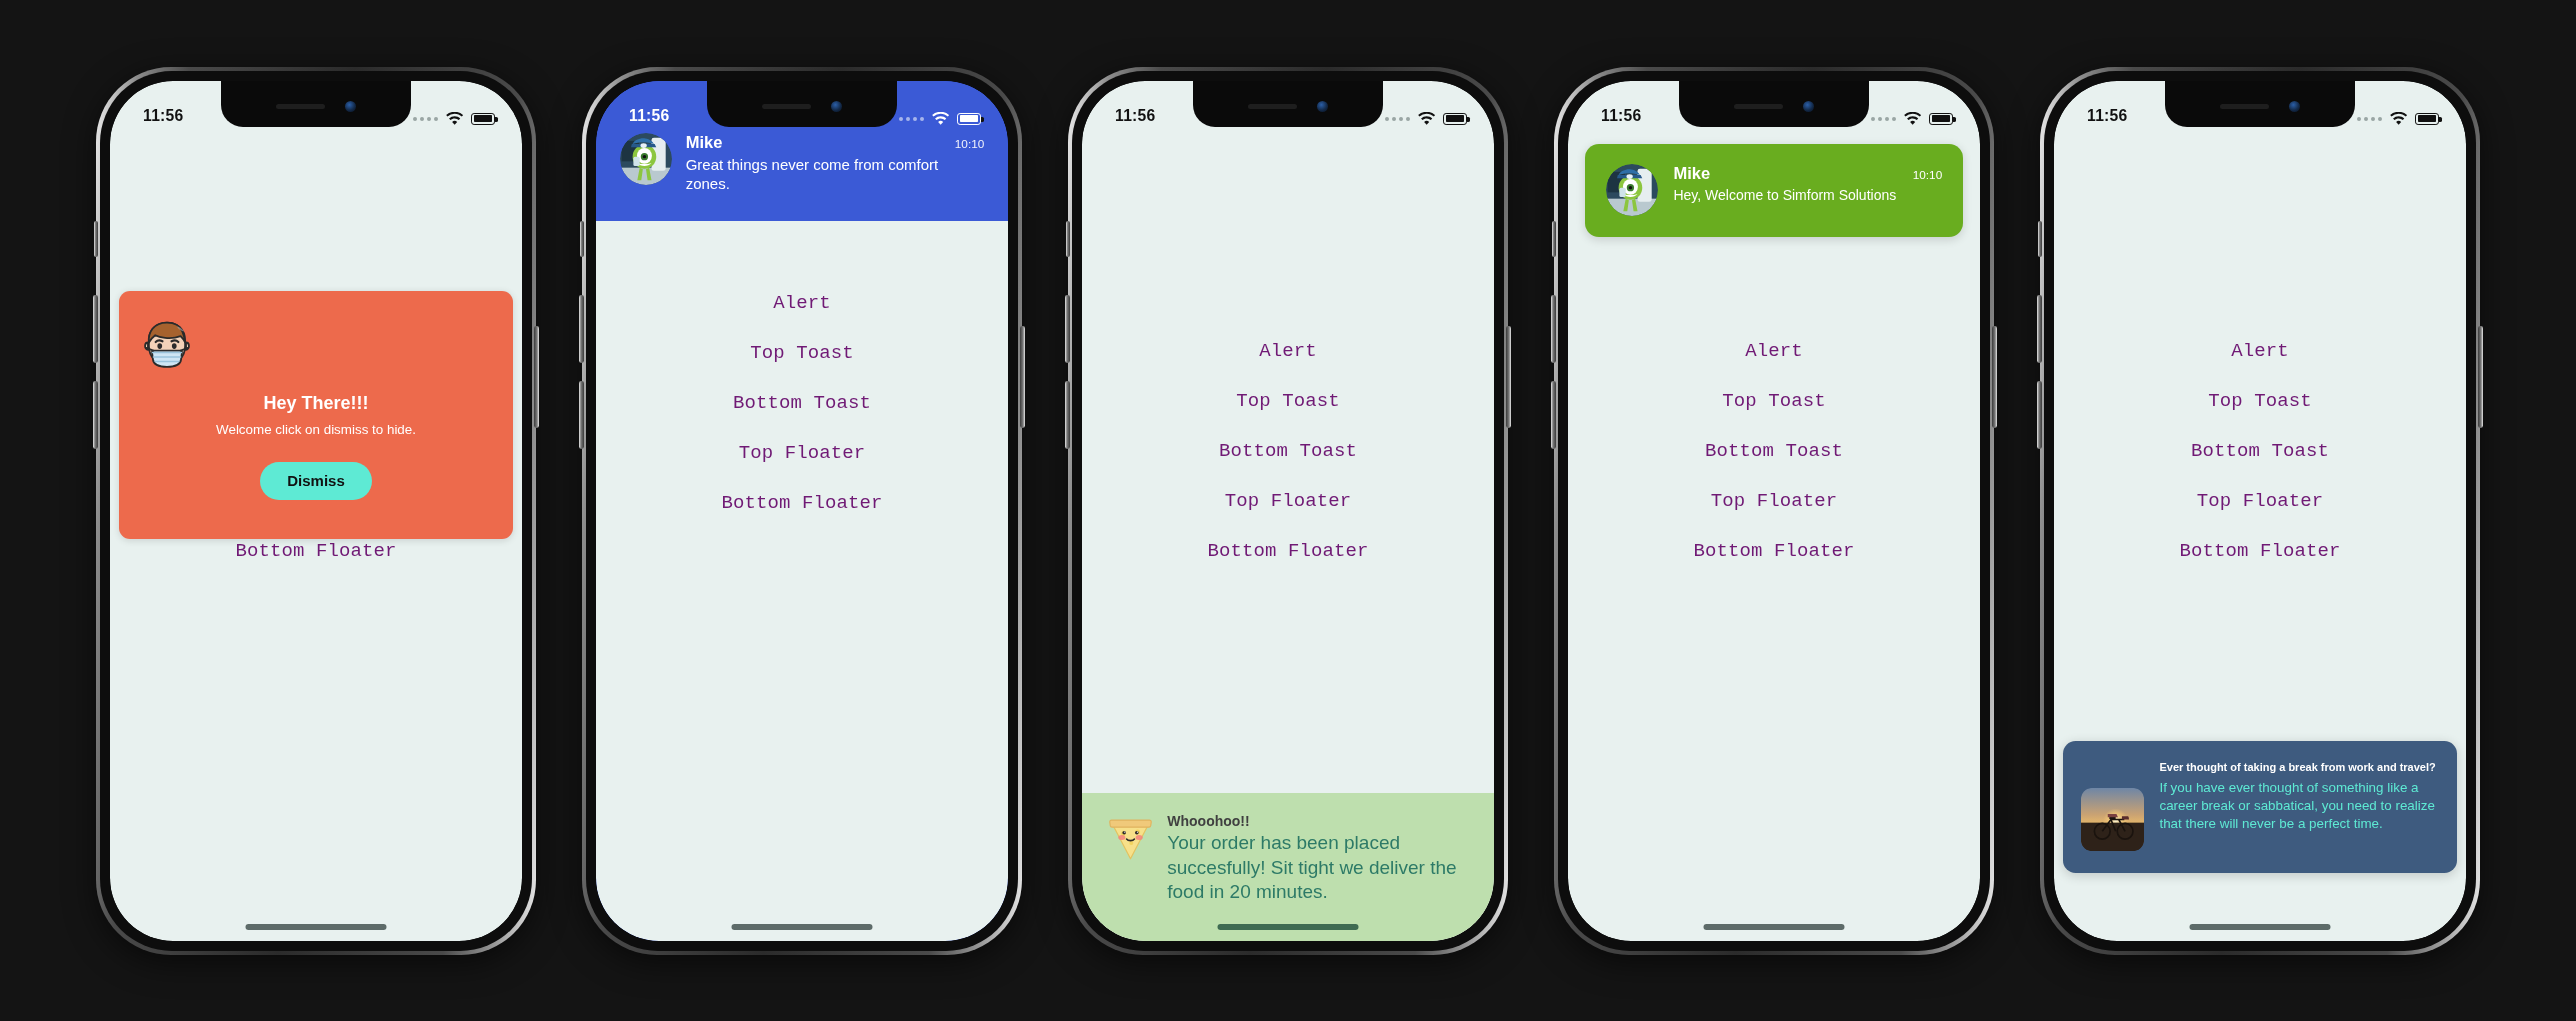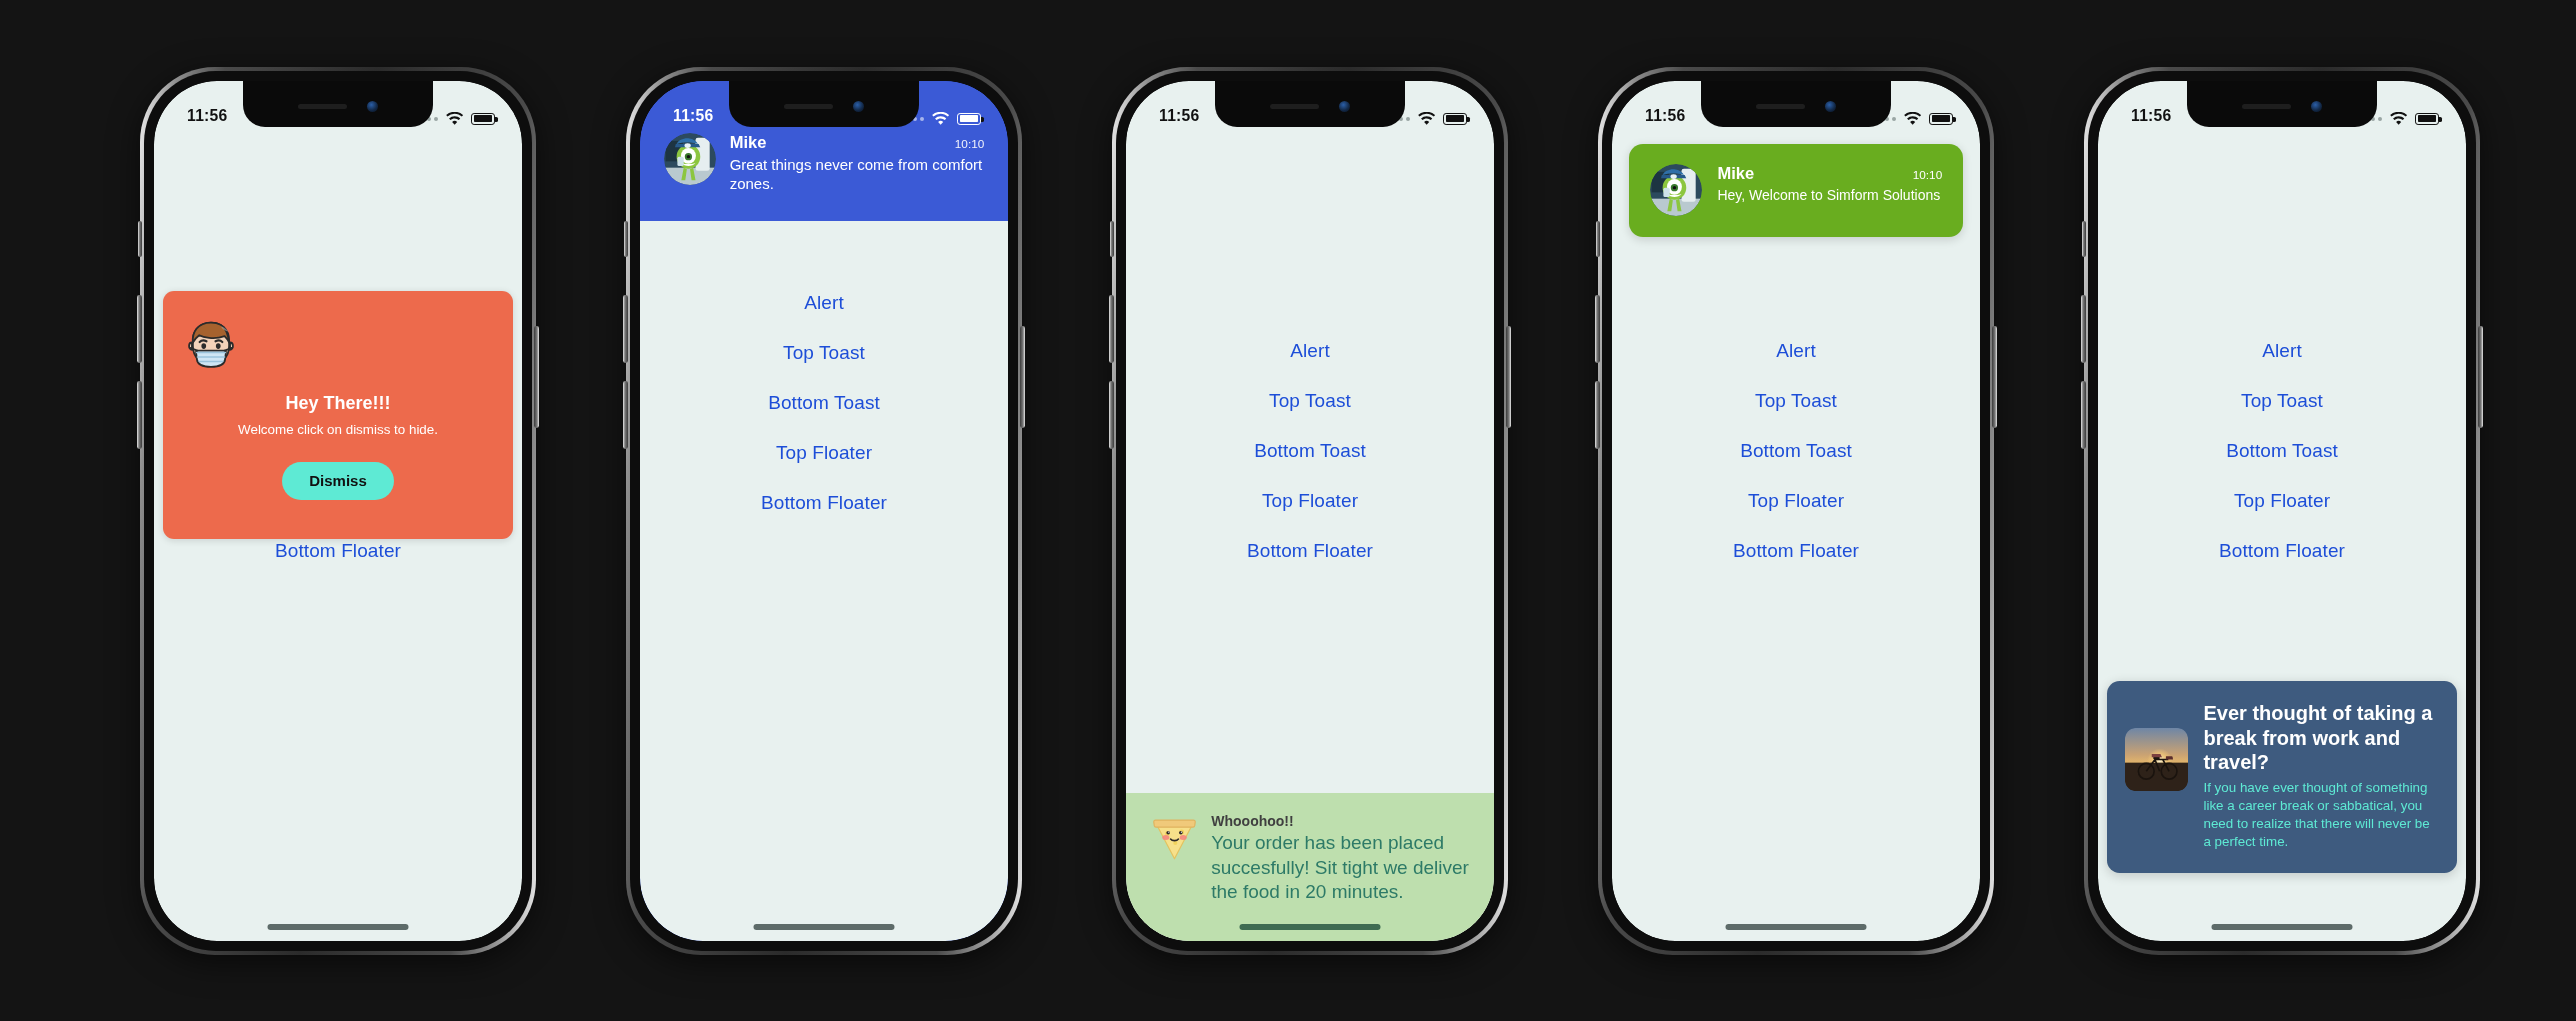--- a/index.html
+++ b/index.html
@@ -32,21 +32,20 @@
 
   .phone-frame {
     position: absolute;
     inset: 0;
     border-radius: 75px;
     background:
       linear-gradient(95deg,#f2f2f2 0%, #8d8d8d 8%, #4a4a4a 18%,
                       #2b2b2b 50%, #4a4a4a 82%, #9a9a9a 92%, #ededed 100%);
     padding: 3.9px;
     box-shadow: 0 7.9px 31px rgba(0,0,0,.55);
-    margin-left: 44px;
   }
   .phone-inner {
     position: absolute;
     inset: 3.9px;
     border-radius: 72px;
     background: #0d0d0d;
     padding: 10.2px;
   }
   .phone-bezel {
     position: absolute;
@@ -167,25 +166,26 @@
   .menu {
     position: absolute;
     top: 196px; left: 0; right: 0;
     display: flex;
     flex-direction: column;
     align-items: center;
     gap: 0;
   }
   .menu-item {
     font-size: 19px;
-    color: #1d4ed8;
+    color: #701a75;
     padding: 14px 7.9px;
     letter-spacing: 0.1px;
     white-space: nowrap;
     cursor: pointer;
+    font-family: Liberation Mono, monospace;
   }
 
   
   .home-indicator {
     position: absolute;
     bottom: 11px; left: 50%;
     transform: translateX(-50%);
     width: 141px; height: 5.5px;
     border-radius: 3.1px;
     background: #5d6b69;
@@ -338,21 +338,21 @@
   }
   .bf-thumb {
     width: 63px; height: 63px;
     border-radius: 11px;
     flex: 0 0 auto;
     overflow: hidden;
     margin-top: 27px;
   }
   .bf-text { flex: 1 1 auto; min-width: 0; }
   .bf-title {
-    font-size: 20px;
+    font-size: 11px;
     font-weight: 700;
     color: #ffffff;
     line-height: 1.22;
     margin-bottom: 4.7px;
   }
   .bf-msg {
     font-size: 13.4px;
     color: #5eead4;
     line-height: 1.34;
   }

